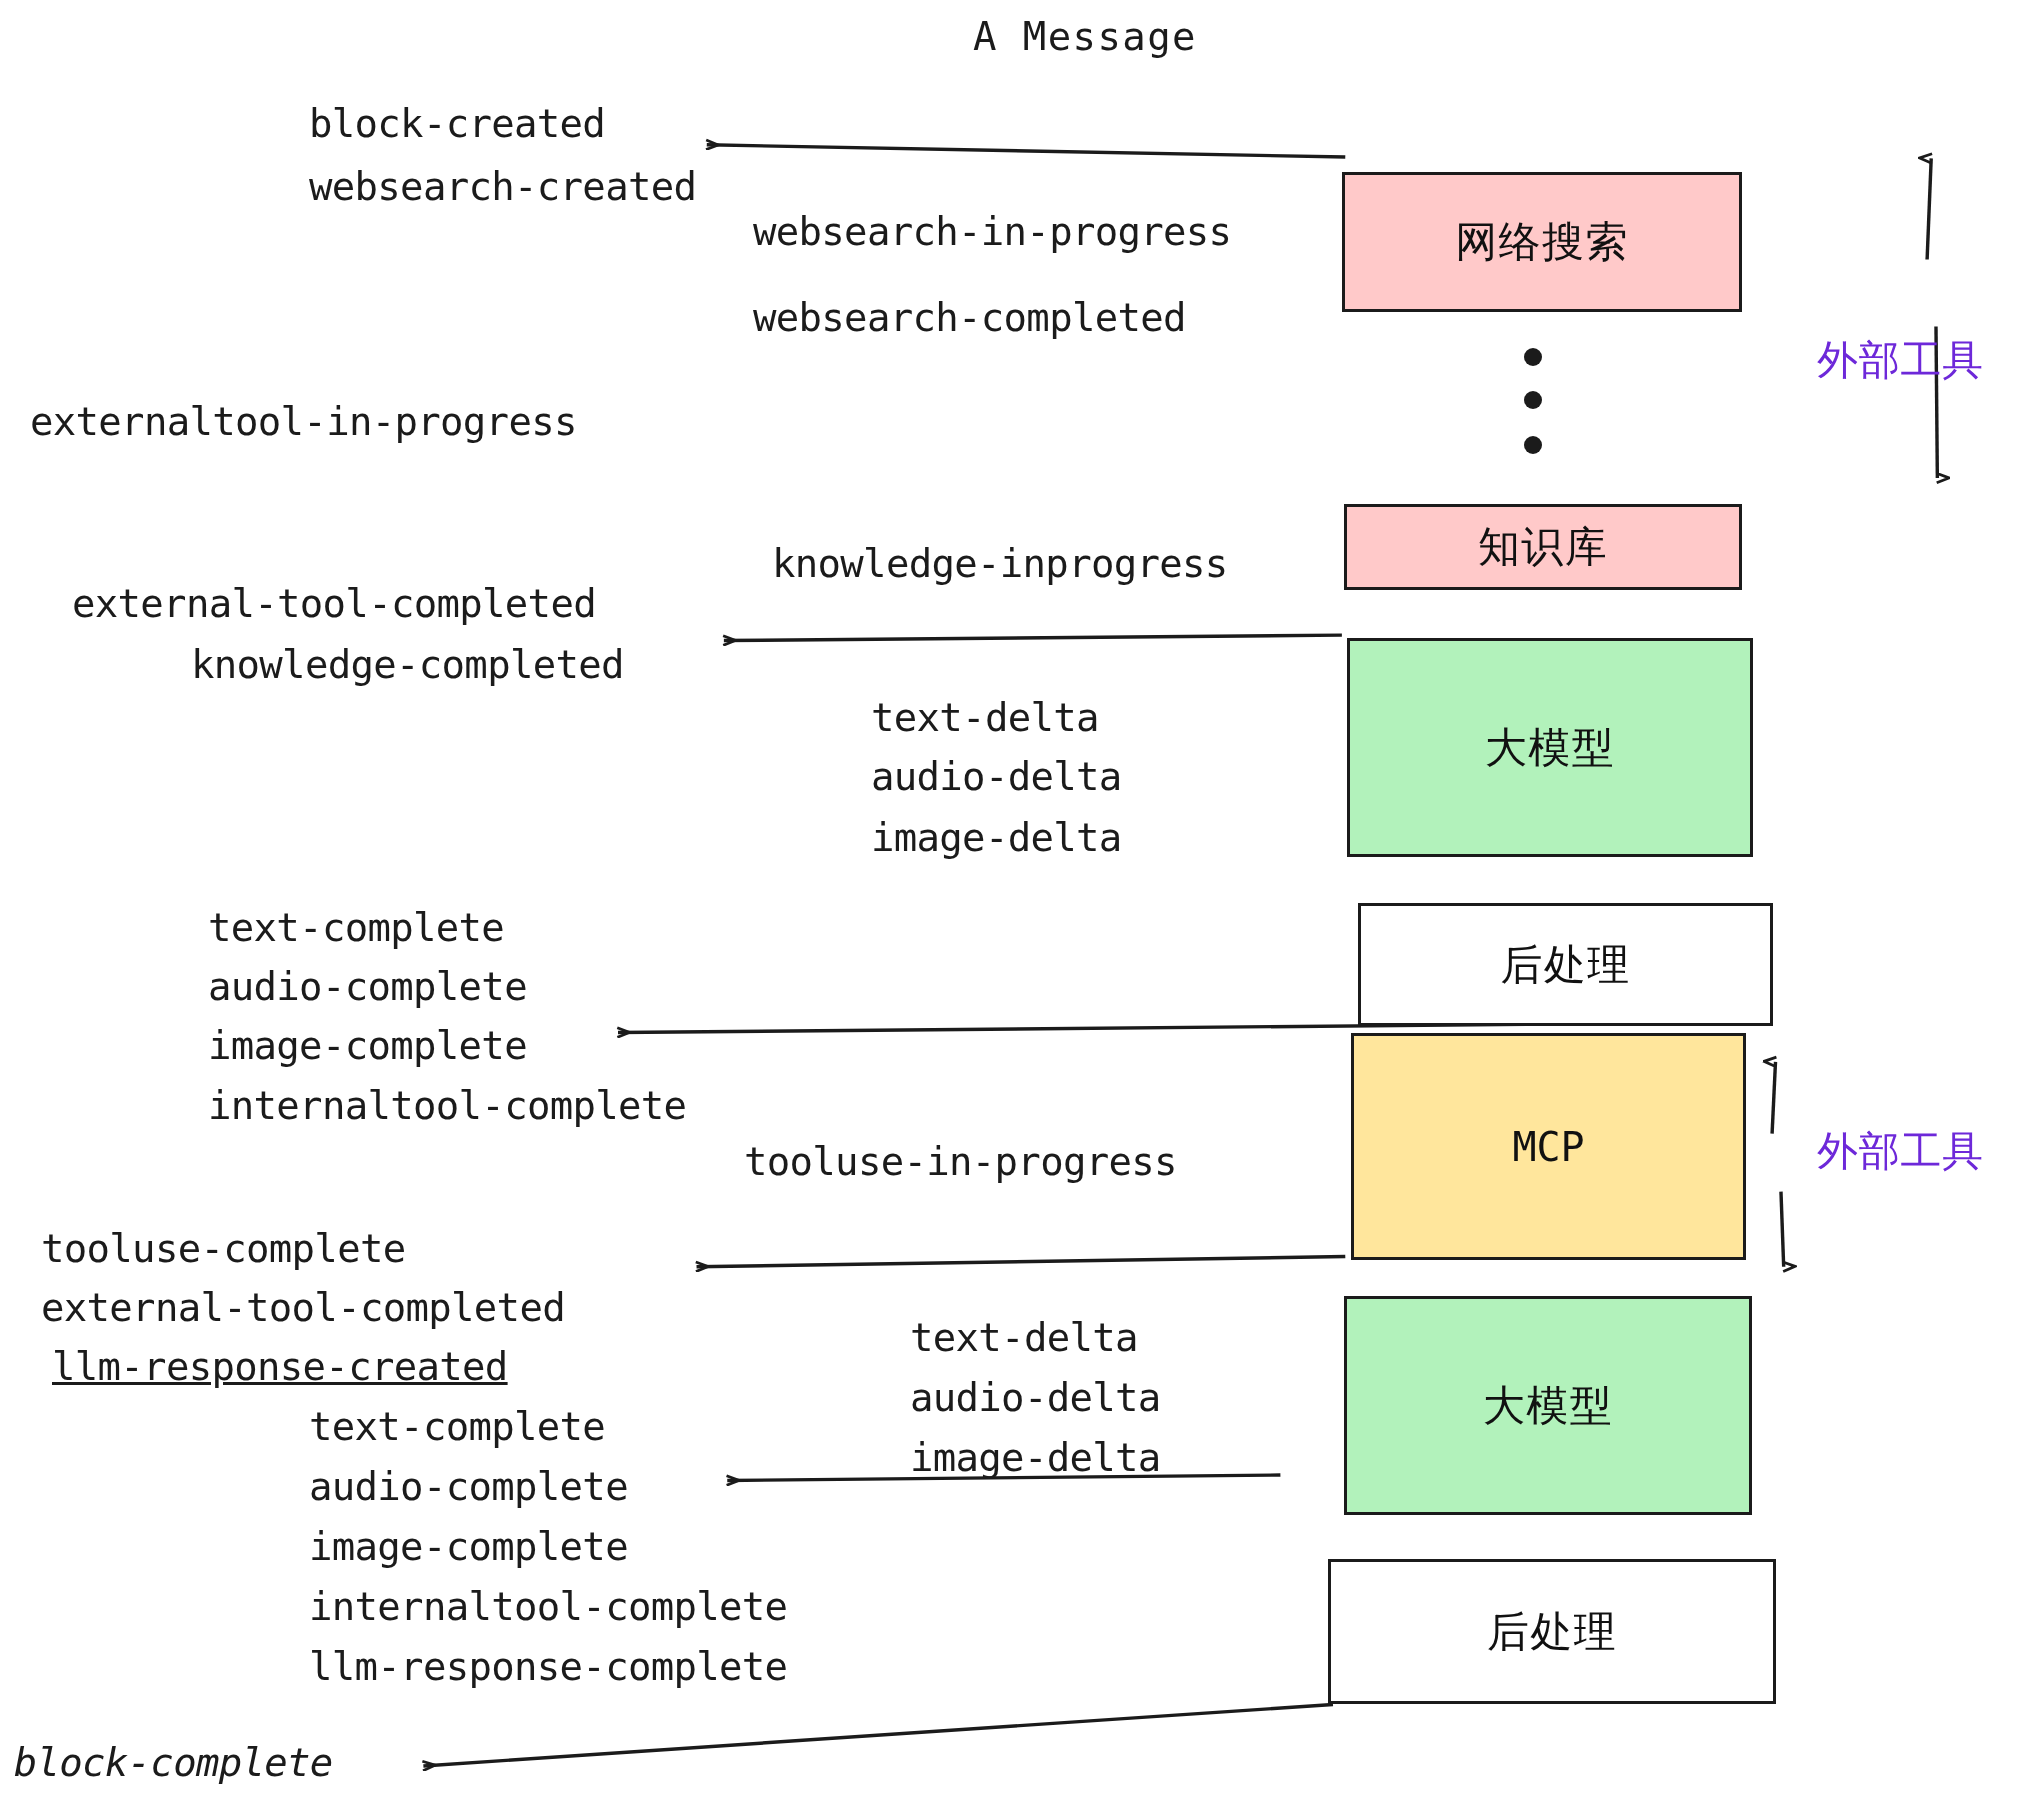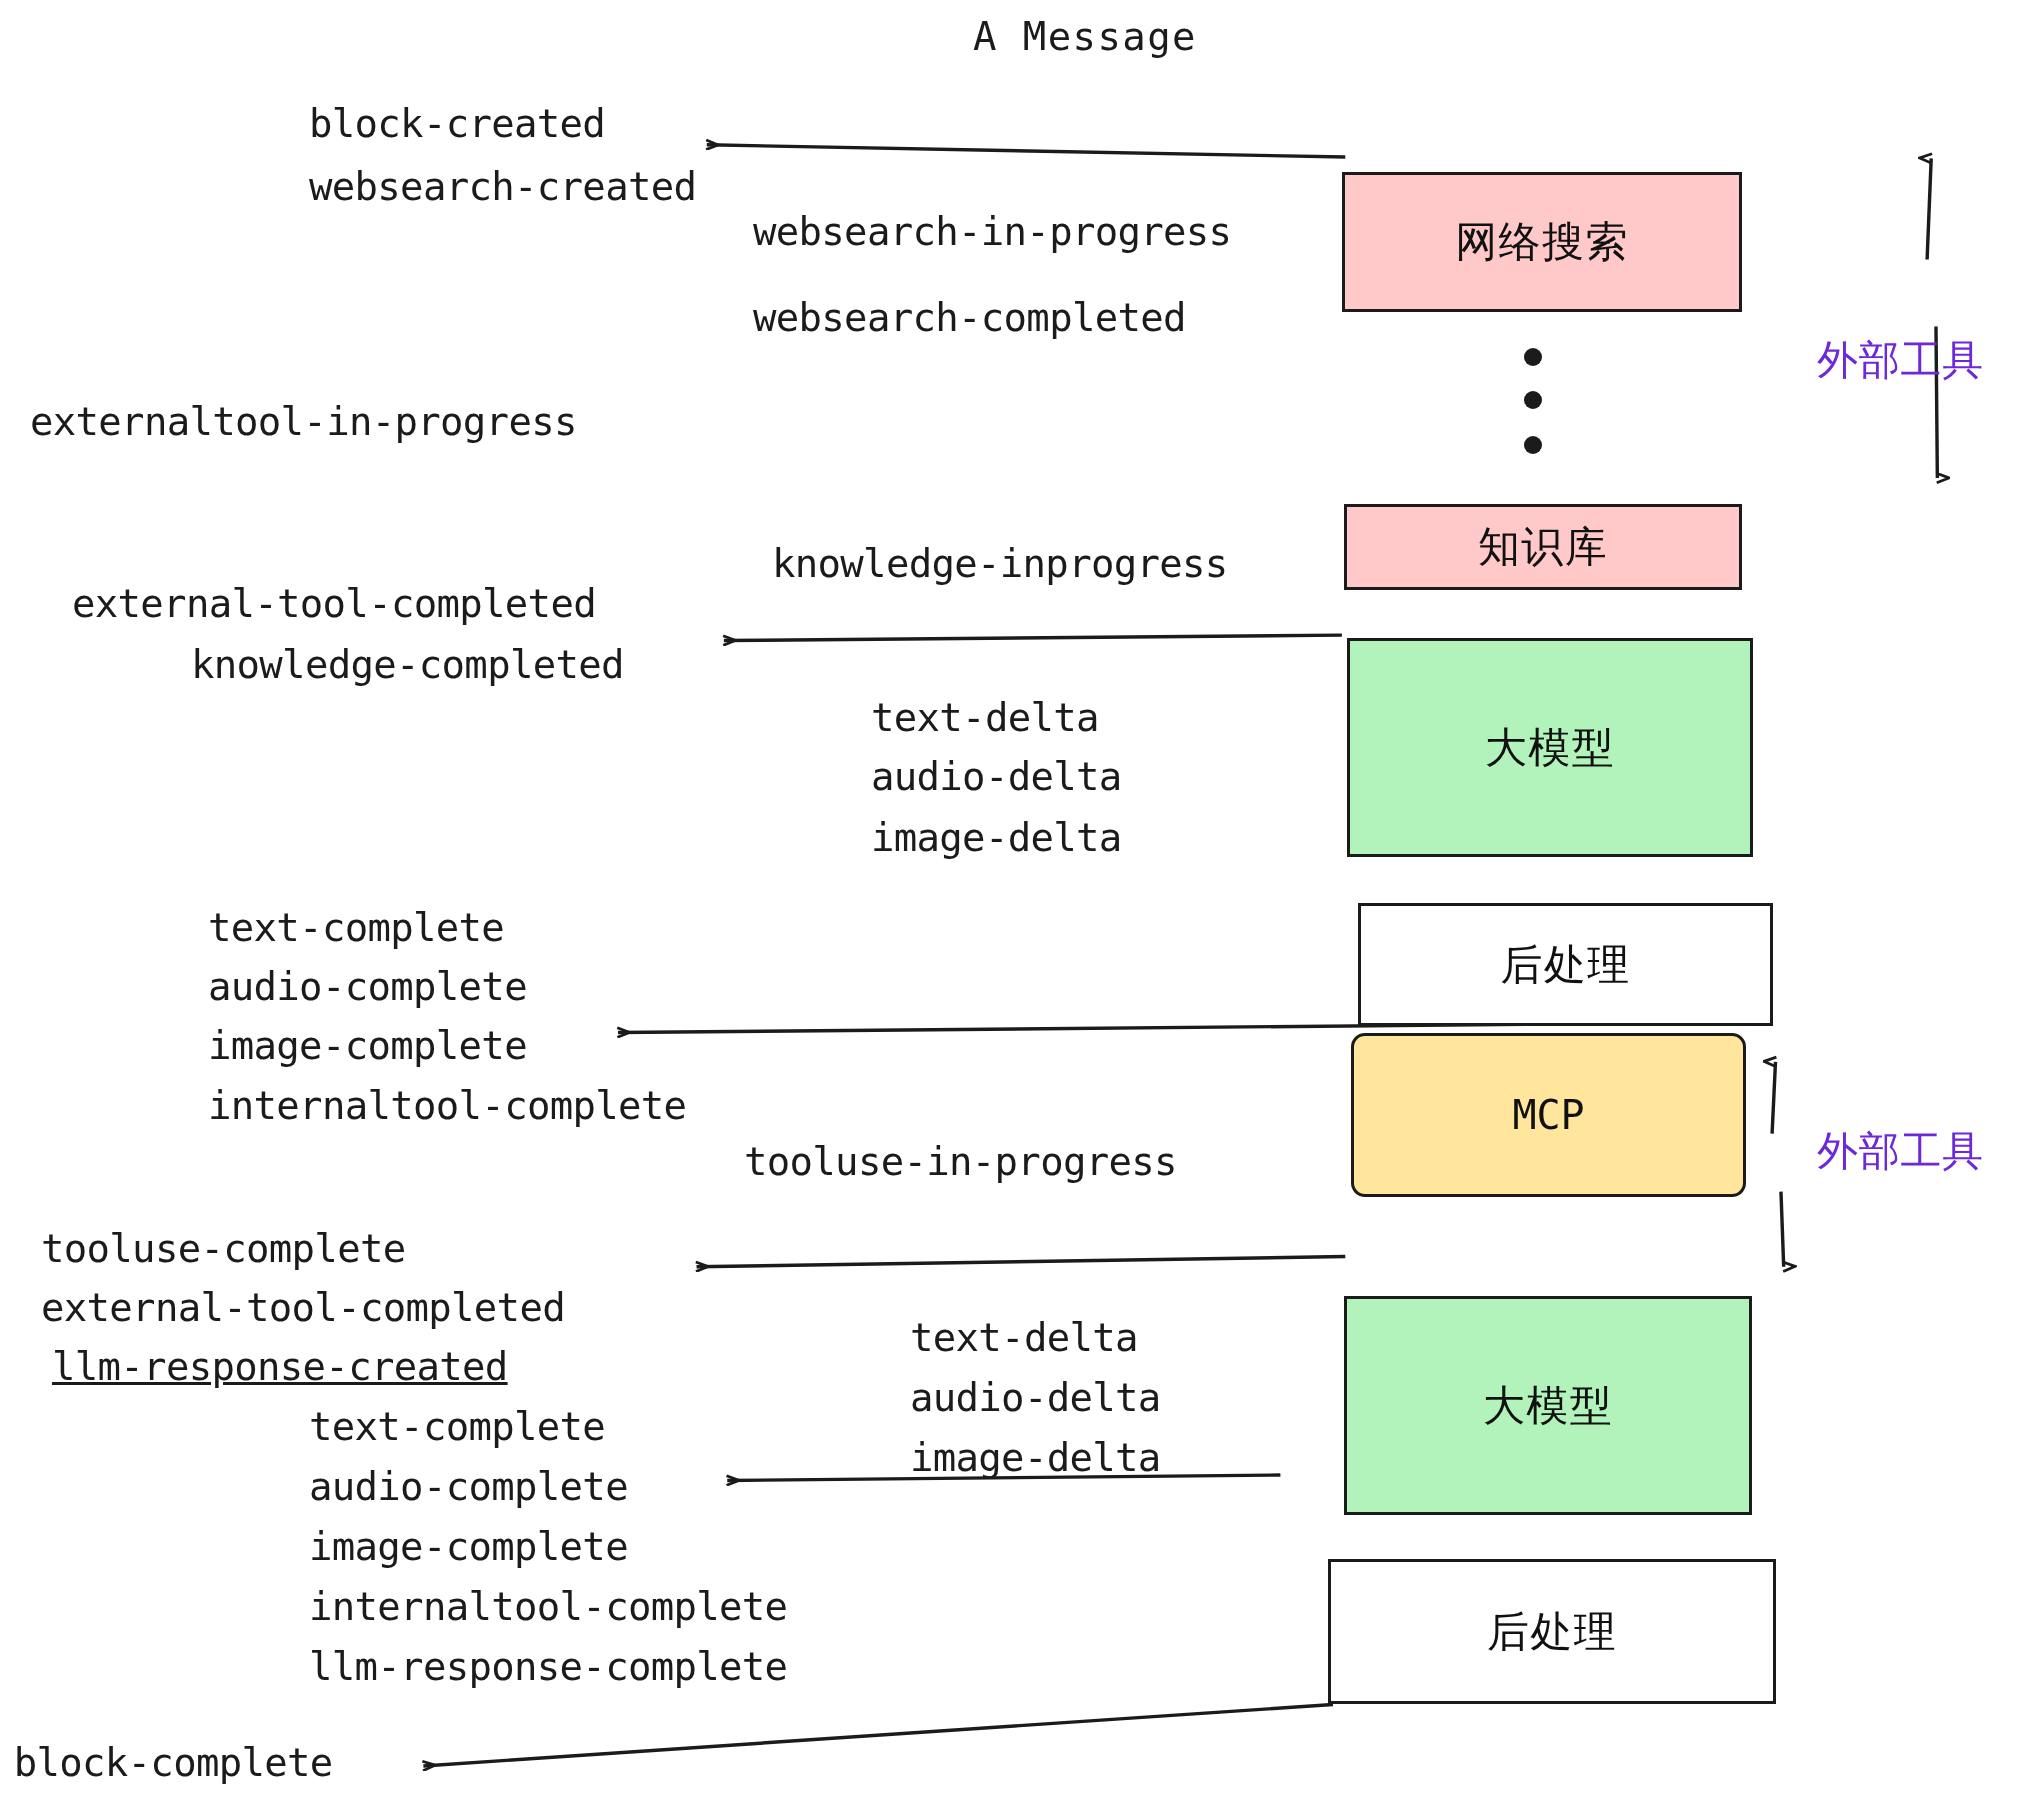--- a/index.html
+++ b/index.html
@@ -112,21 +112,21 @@
   </div>
 
   <div class="node" style="left:1347px; top:638px; width:406px; height:219px; background:#B2F2BB;">
     <span>大模型</span>
   </div>
 
   <div class="node" style="left:1358px; top:903px; width:415px; height:123px; background:#FFFFFF;">
     <span>后处理</span>
   </div>
 
-  <div class="node mcp" style="left:1351px; top:1033px; width:395px; height:164px; background:#FFE69C;border-radius:14px;">
+  <div class="node mcp" style="left:1351px; top:1033px; width:395px; height:227px; background:#FFE69C;">
     <span>MCP</span>
   </div>
 
   <div class="node" style="left:1344px; top:1296px; width:408px; height:219px; background:#B2F2BB;">
     <span>大模型</span>
   </div>
 
   <div class="node" style="left:1328px; top:1559px; width:448px; height:145px; background:#FFFFFF;">
     <span>后处理</span>
   </div>
@@ -185,16 +185,16 @@
   <div class="evt" style="left:309px; top:1407px;">text-complete</div>
 
   <div class="evt" style="left:309px; top:1467px;">audio-complete</div>
 
   <div class="evt" style="left:309px; top:1527px;">image-complete</div>
 
   <div class="evt" style="left:309px; top:1587px;">internaltool-complete</div>
 
   <div class="evt" style="left:309px; top:1647px;">llm-response-complete</div>
 
-  <div class="evt" style="left:13.7px; top:1743px;">block-complete</div>
+  <div class="evt" style="left:13.7px; top:1743px;font-style:italic;">block-complete</div>
 
 </div>
 
 
 </body></html>

